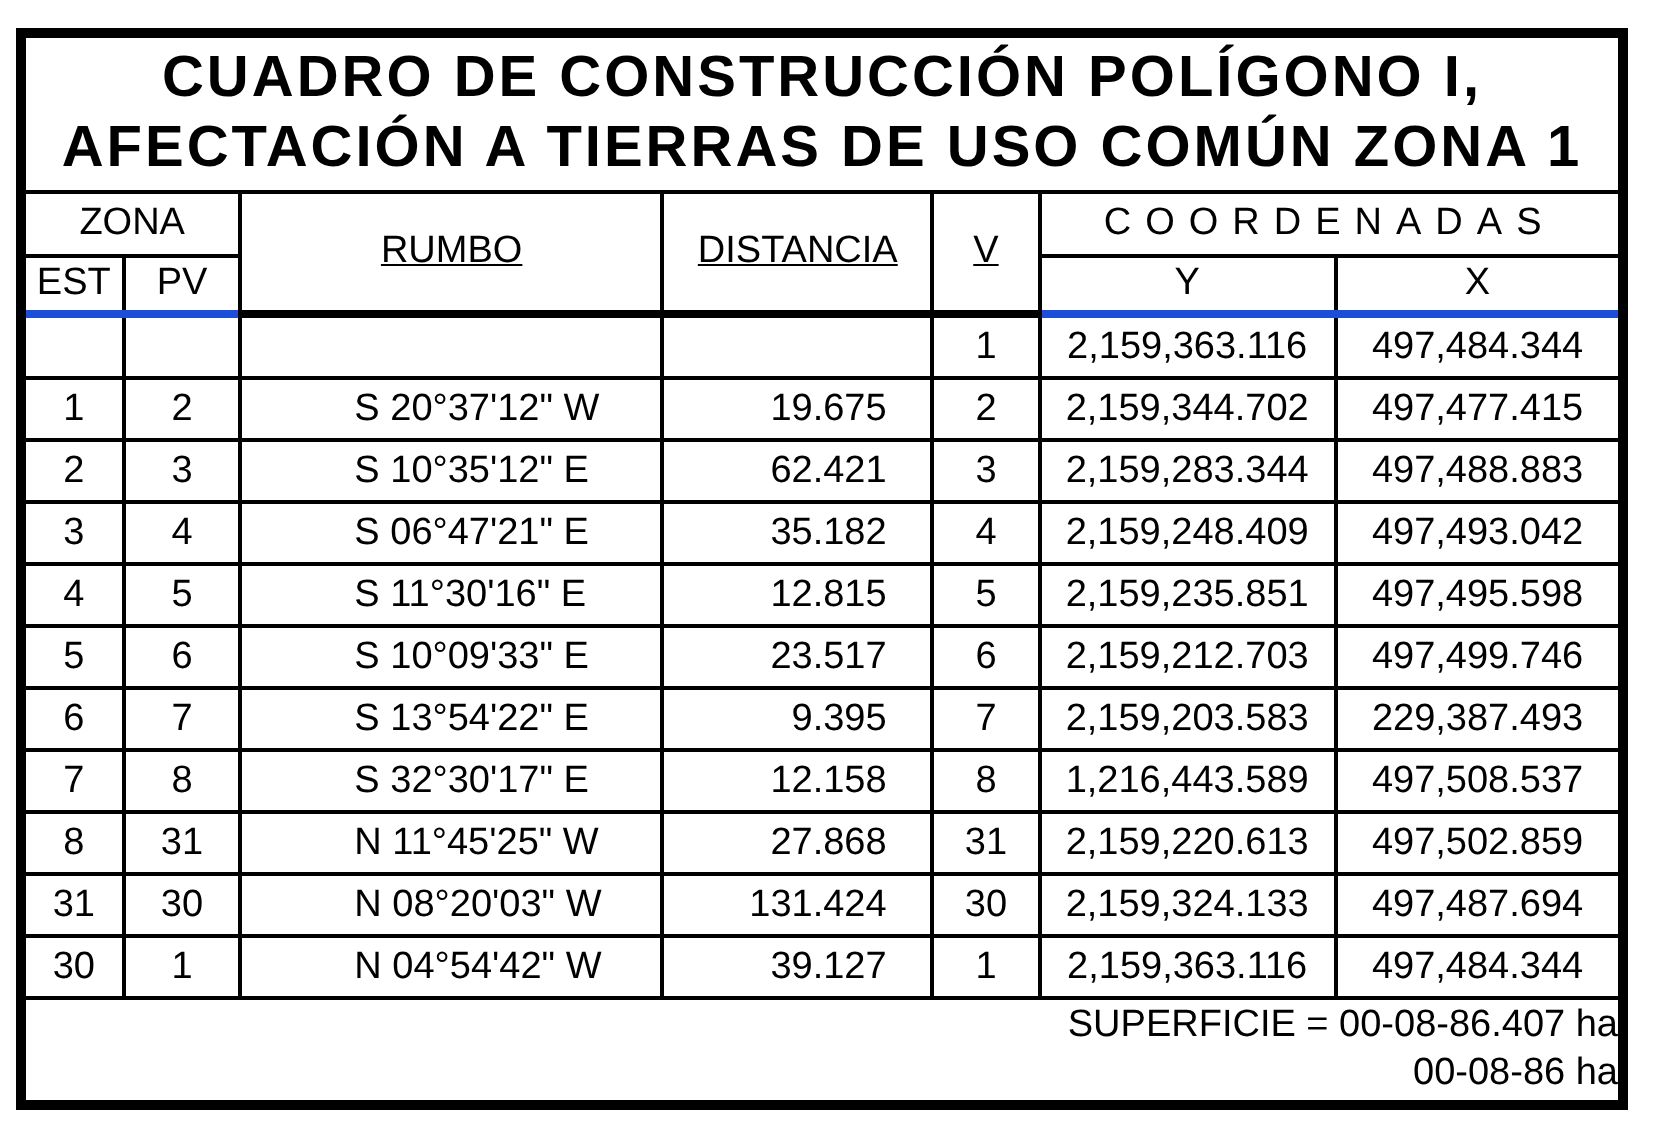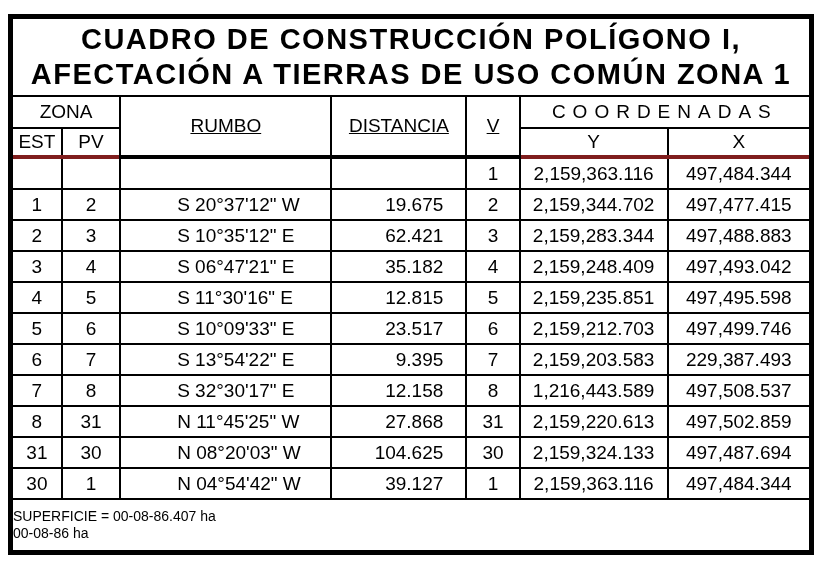--- a/index.html
+++ b/index.html
@@ -39,37 +39,37 @@
     letter-spacing: 1.5px;
     line-height: 1.22;
     border-bottom: 2px solid #000000;
   }
   .hdr th {
     font-size: 19px;
     text-align: center;
     vertical-align: middle;
   }
   .hdr1 th { height: 30px; }
-  .hdr2 th { height: 26px; border-bottom: 4px solid #7f1d1d; }
+  .hdr2 th { height: 26px; border-bottom: 4px solid #1d4ed8; }
   th.rowspan2 { border-bottom: 4px solid #000000; text-decoration: underline; }
   th.coordenadas-cell { letter-spacing: 7px; }
   tbody td {
     height: 29px;
     font-size: 19px;
     vertical-align: middle;
   }
   .al-c { text-align: center; }
   .al-r { text-align: right; padding-right: 22px; margin-top: 14px; }
   .al-rumbo { text-align: left; padding-left: 56px; }
   tfoot td {
     height: 50px;
     border-top: 2px solid #000000;
-    text-align: left;
-    vertical-align: middle;
-    font-size: 14px;
+    text-align: right;
+    vertical-align: middle;
+    font-size: 19px;
     line-height: 1.25;
   }
 </style>
 </head>
 <body>
 
 <table class="construction">
   <colgroup>
     <col style="width:51px">
     <col style="width:58px">
@@ -179,21 +179,21 @@
       <td class="al-rumbo">N 11°45'25" W</td>
       <td class="al-r">27.868</td>
       <td class="al-c">31</td>
       <td class="al-c">2,159,220.613</td>
       <td class="al-c">497,502.859</td>
     </tr>
     <tr>
       <td class="al-c">31</td>
       <td class="al-c">30</td>
       <td class="al-rumbo">N 08°20'03" W</td>
-      <td class="al-r">104.625</td>
+      <td class="al-r">131.424</td>
       <td class="al-c">30</td>
       <td class="al-c">2,159,324.133</td>
       <td class="al-c">497,487.694</td>
     </tr>
     <tr>
       <td class="al-c">30</td>
       <td class="al-c">1</td>
       <td class="al-rumbo">N 04°54'42" W</td>
       <td class="al-r">39.127</td>
       <td class="al-c">1</td>

